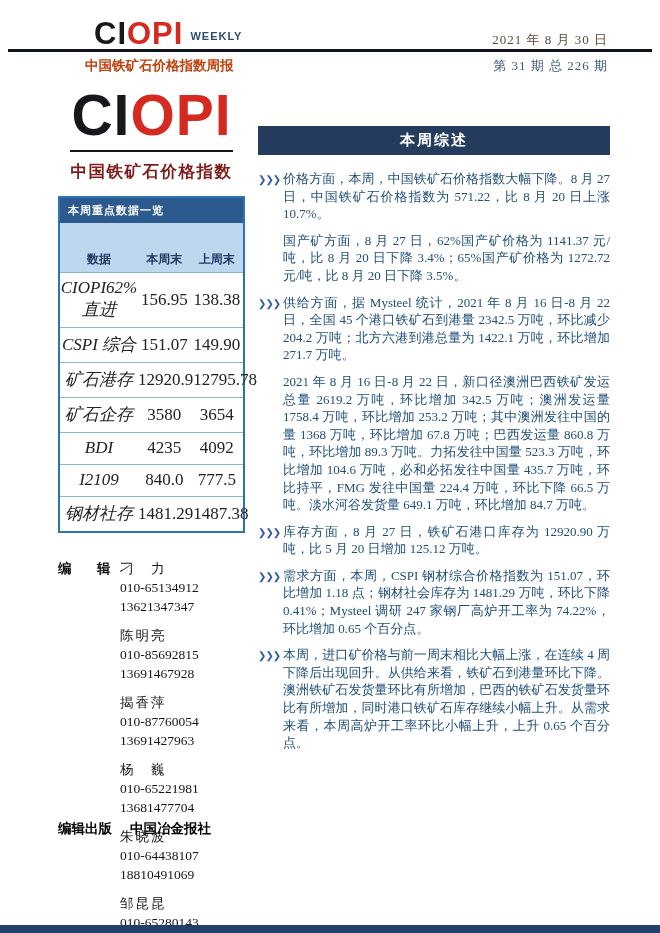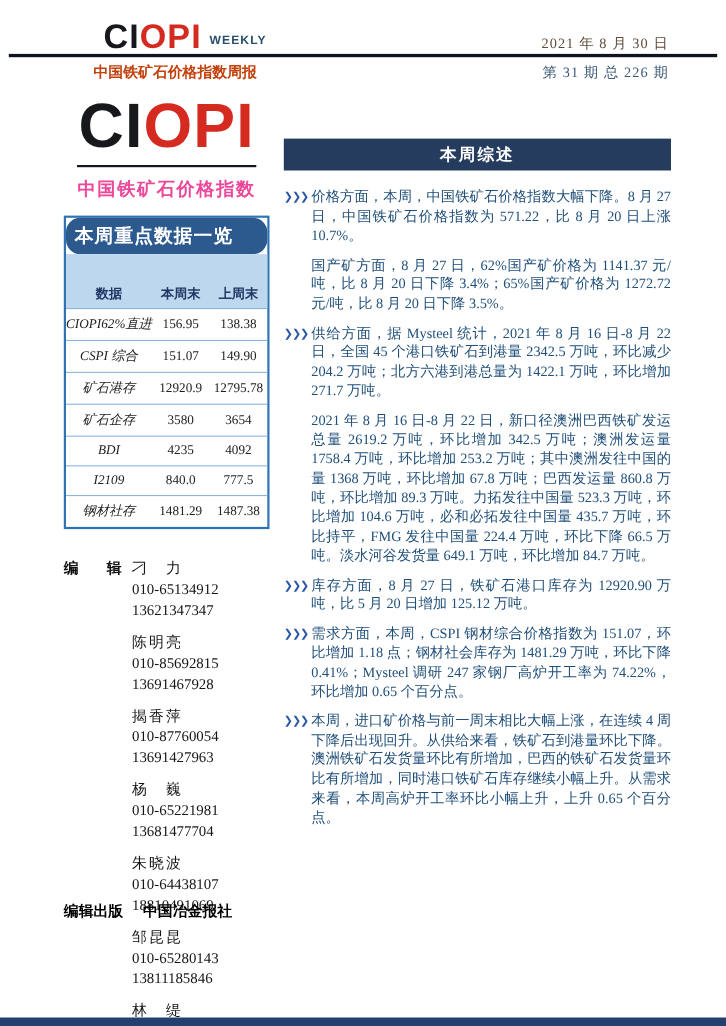--- a/index.html
+++ b/index.html
@@ -18,28 +18,28 @@
   .hdr-rule { position:absolute; left:8px; right:8px; top:49px; height:3px; background:#10141f; }
   .hdr-subtitle { position:absolute; left:85px; top:57px; font-family:"Liberation Sans", sans-serif; font-weight:bold; font-size:13.5px; color:#c2410c; }
   .hdr-issue { position:absolute; right:52px; top:57px; font-size:13px; color:#3d5a78; letter-spacing:1px; }
 
   
   .sidebar { position:absolute; left:58px; top:84px; width:187px; }
   .logo-big { text-align:center; font-family:"Liberation Sans", sans-serif; font-weight:bold; font-size:57px; line-height:1.1; letter-spacing:1px; }
   .logo-big .ci { color:#17181c; }
   .logo-big .opi { color:#d42a20; }
   .logo-underline { height:2px; background:#14181c; margin:3px 12px 0 12px; }
-  .logo-caption { margin-top:9px; text-align:center; font-family:"Liberation Sans", sans-serif; font-weight:bold; font-size:16.5px; color:#ec4899; letter-spacing:1.5px; }
+  .logo-caption { margin-top:9px; text-align:center; font-family:"Liberation Sans", sans-serif; font-weight:bold; font-size:16.5px; color:#7f1d1d; letter-spacing:1.5px; }
 
   .key-table { margin-top:13px; border:2px solid #2e74b5; background:#fff; }
-  .key-table .tbl-title { background:#2d5a8e; color:#fff; font-family:"Liberation Sans", sans-serif; font-weight:bold; font-size:17px; padding:5px 8px; letter-spacing:1px;border-radius:13px; }
+  .key-table .tbl-title { background:#2d5a8e; color:#fff; font-family:"Liberation Sans", sans-serif; font-weight:bold; font-size:11px; padding:5px 8px; letter-spacing:1px; }
   .tbl-head, .tbl-row { display:grid; grid-template-columns: 78px 1fr 1fr; align-items:center; }
   .tbl-head { background:#bdd7ee; color:#1f3864; font-family:"Liberation Sans", sans-serif; font-weight:bold; font-size:12px; padding:4px 0; }
   .tbl-head span { text-align:center;margin-top:24px; }
-  .tbl-row { border-top:1px solid #8ab4dc; font-size:12px; color:#222; padding:5.5px 0; }
+  .tbl-row { border-top:1px solid #8ab4dc; font-size:17px; color:#222; padding:5.5px 0; }
   .tbl-row .lbl { text-align:center; font-style:italic; }
   .tbl-row .val { text-align:center; }
 
   .editors { margin-top:26px; font-size:13.5px; color:#151515; }
   .editor-block { position:relative; padding-left:62px; margin-bottom:10px; line-height:19px; }
   .editor-role { position:absolute; left:0; top:0; font-family:"Liberation Sans", sans-serif; font-weight:bold; letter-spacing:6px; color:#111; }
   .editor-name { letter-spacing:2px; }
 
   .publisher { position:absolute; left:58px; top:820px; font-family:Liberation Serif, serif; font-weight:bold; font-size:13.5px; color:#000000; }
   .publisher .pub-name { margin-left:18px; }

